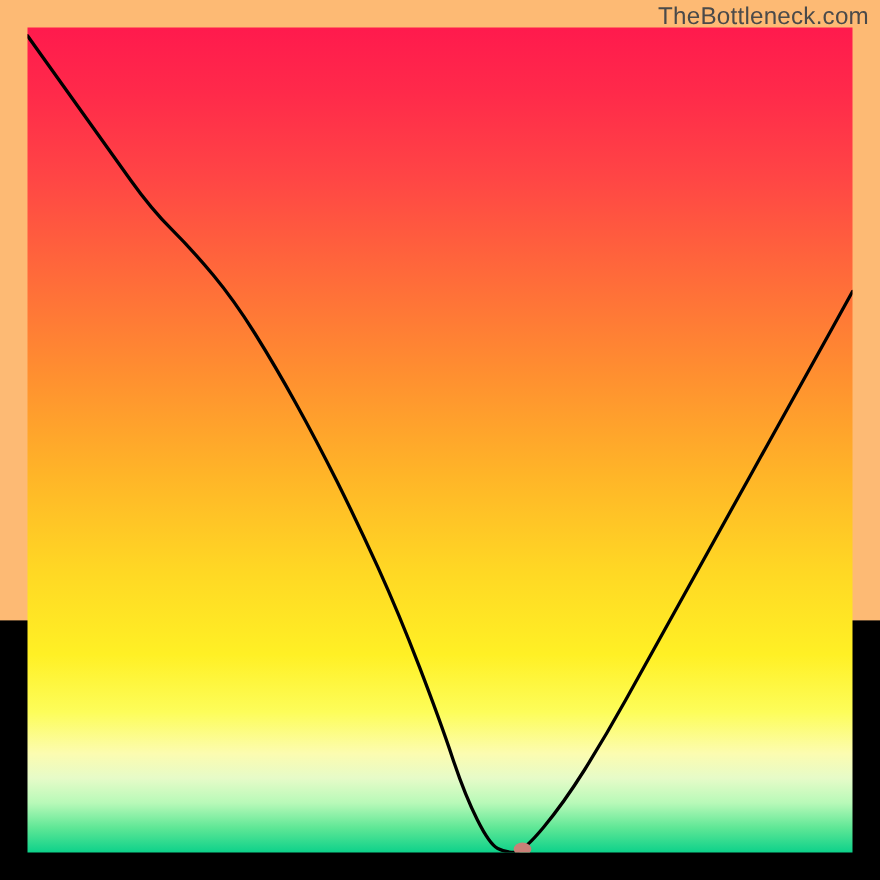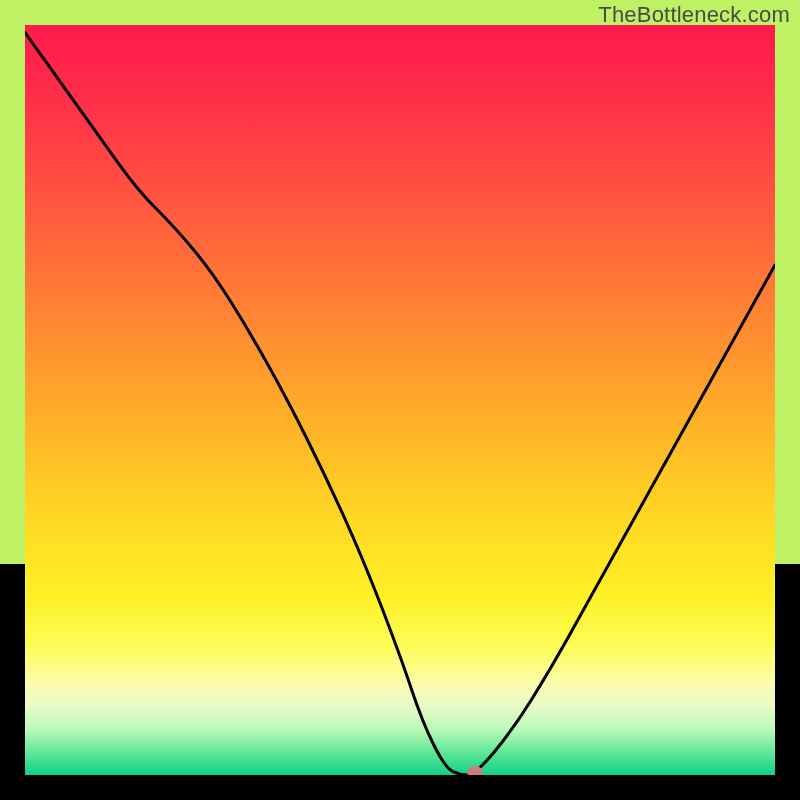--- a/index.html
+++ b/index.html
@@ -8,21 +8,21 @@
     width: 800px;
     height: 800px;
     background: #000;
     overflow: hidden;
     font-family: Arial, Helvetica, sans-serif;
   }
   .frame {
     position: relative;
     width: 800px;
     height: 564px;
-    background: #bef264;
+    background: #fdba74;
   }
   .watermark {
     position: absolute;
     top: 2px;
     right: 10px;
     color: #4a4a4a;
     font-size: 22px;
     font-weight: 500;
     letter-spacing: 0.2px;
     z-index: 20;

